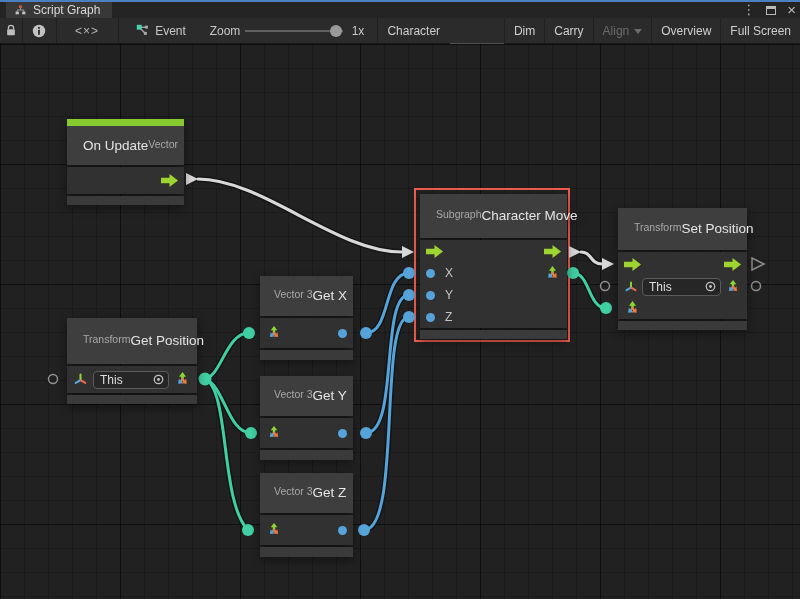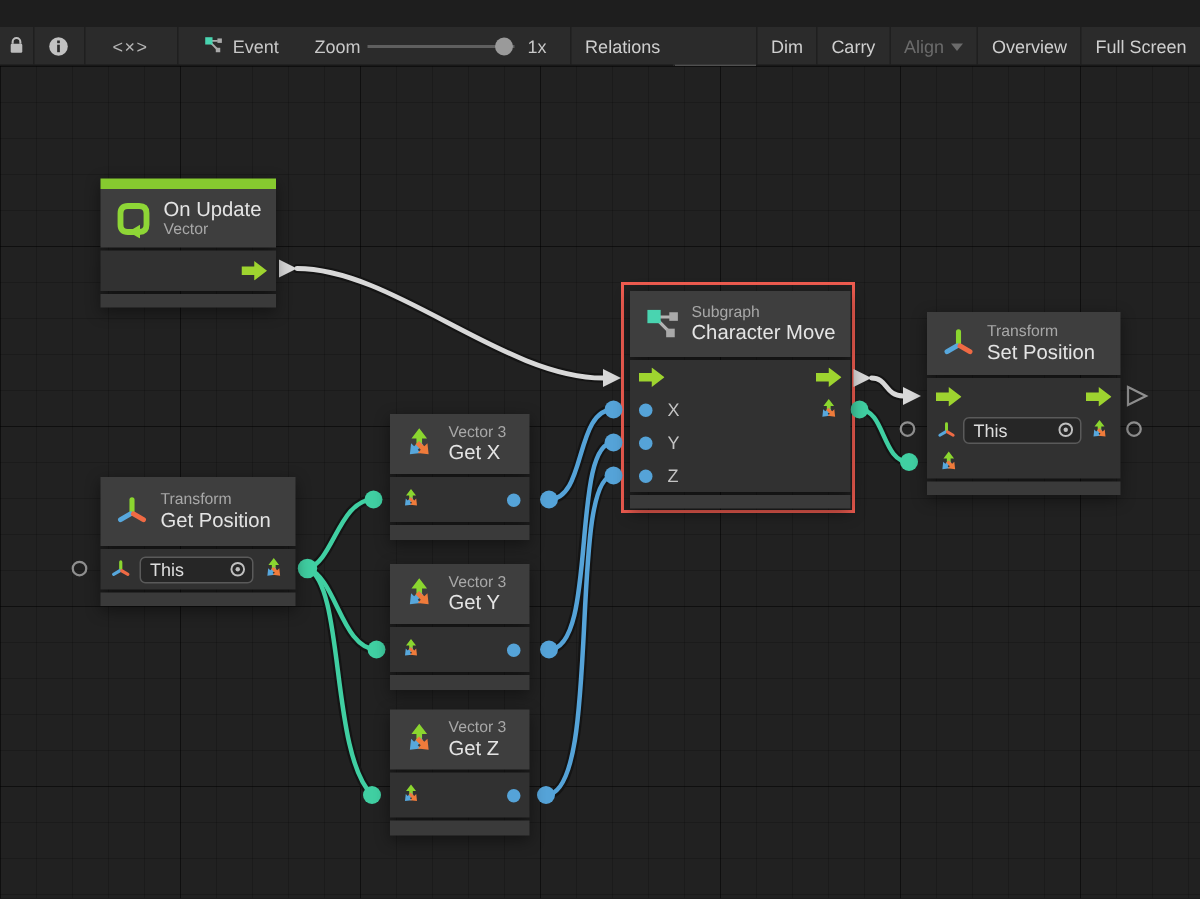--- a/index.html
+++ b/index.html
@@ -40,39 +40,56 @@
               linear-gradient(90deg, rgba(0,0,0,.45) 1px, transparent 1px),
               linear-gradient(rgba(0,0,0,.18) 1px, transparent 1px),
               linear-gradient(90deg, rgba(0,0,0,.18) 1px, transparent 1px);
             background-size:120px 120px,120px 120px,24px 24px,24px 24px; }
   svg.wires { position:absolute; inset:0; z-index:5; pointer-events:none; }
 
   
   .node { position:absolute; z-index:10; filter:drop-shadow(0 3px 5px rgba(0,0,0,.45)); }
   .n-top { height:7px; background:#86ca2f; }
   .n-head { background:#3e3e3e; display:flex; align-items:center; gap:7px; padding:0 9px; }
-  .n-titles { display:flex; flex-direction:column; justify-content:center; line-height:1.15; white-space:nowrap; }
+  .n-titles { display:flex; justify-content:center; line-height:1.15; white-space:nowrap; }
   .n-sub { font-size:10.5px; color:#a8a8a8; }
   .n-title { font-size:13.5px; color:#e4e4e4; }
   .n-body { background:#313131; margin-top:2px; }
   .n-foot { background:#3a3a3a; margin-top:2px; }
   .row { display:flex; align-items:center; padding:0 6px; }
   .spacer { flex:1; }
   .port-dot { width:9px; height:9px; border-radius:50%; background:#55a3d8; flex:none; }
   .port-label { font-size:12px; color:#c4c4c4; margin-left:10px; }
   .thisfield { height:18px; background:#262626; border:1px solid #5a5a5a; border-radius:4px;
                display:flex; align-items:center; padding:0 4px 0 6px; flex:1; min-width:0; }
   .thisfield span { font-size:12px; color:#dedede; flex:1; }
   .sel-outline { position:absolute; z-index:4; border:2px solid #f05c50; }
 </style>
 </head>
 <body>
 
 <div class="window">
 
+  <div class="tabstrip">
+    <div class="focusline"></div>
+    <div class="tab">
+      <svg width="13" height="13" viewBox="0 0 24 24">
+        <path d="M12 7.5 V11 M6 14 V11 H18 V14" stroke="#9a9a9a" stroke-width="1.8" fill="none"></path>
+        <rect x="9" y="2.5" width="6" height="5" fill="#c05a4a"></rect>
+        <rect x="3" y="14" width="6" height="5" fill="#c2c2c2"></rect>
+        <rect x="15" y="14" width="6" height="5" fill="#c2c2c2"></rect>
+      </svg>
+      <span>Script Graph</span>
+    </div>
+    <div class="winctrl">
+      <span class="glyph">⋮</span>
+      <span class="maxbox"></span>
+      <span class="glyph" style="font-size:15px">×</span>
+    </div>
+  </div>
 
   <div class="toolbar">
     <div class="tbtn" style="left:0;width:22px">
       <svg width="12" height="13" viewBox="0 0 14 15">
         <path d="M4 6 V4.5 A3 3 0 0 1 10 4.5 V6" fill="none" stroke="#bdbdbd" stroke-width="1.6"></path>
         <rect x="2.5" y="6" width="9" height="7" rx="1" fill="#bdbdbd"></rect>
       </svg>
     </div>
     <div class="tdiv" style="left:22px"></div>
     <div class="tbtn" style="left:23px;width:32px">
@@ -100,21 +117,21 @@
     <div class="tbtn" style="left:205px;width:40px">
       <span>Zoom</span>
     </div>
     <div class="zoom-track"></div>
     <div class="zoom-knob"></div>
     <div class="tbtn" style="left:346px;width:24px">
       <span>1x</span>
     </div>
     <div class="tb-right">
       <div class="btn">
-          <span>Relations</span>
+          <span>Character</span>
         </div>
       <div class="btn active">
           <span>Values</span>
         </div>
       <div class="btn">
           <span>Dim</span>
         </div>
       <div class="btn">
           <span>Carry</span>
         </div>

